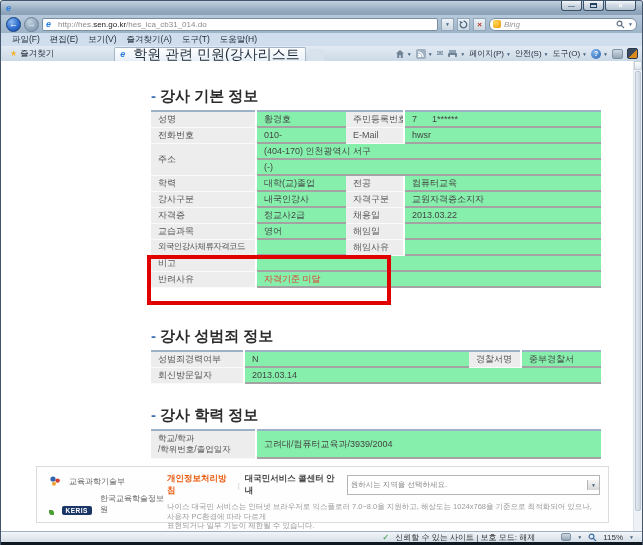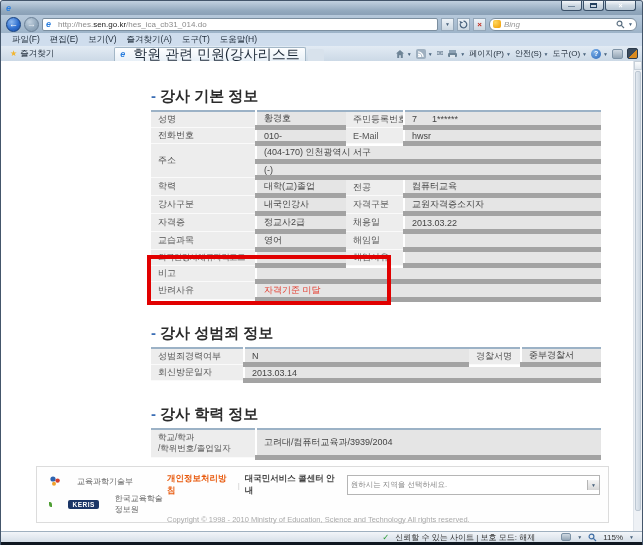--- a/index.html
+++ b/index.html
@@ -64,46 +64,46 @@
 
   
   .viewport { height:470px; background:#fff; position:relative; }
   .scrollbar { position:absolute; right:0; top:0; width:9px; height:470px; background:#eef1f5; border-left:1px solid #dfe4ea; }
   .sb-btn { height:9px; background:linear-gradient(#fafbfc,#dfe6ed); border:1px solid #c6cfd8; }
   .sb-thumb { margin:1px; height:440px; background:linear-gradient(90deg,#e3e9f0,#cdd7e1); border:1px solid #bcc7d2; border-radius:2px; }
 
   .content { position:absolute; left:150px; top:26px; width:450px; }
   .sec-h { font-size:15px; font-weight:bold; color:#2b2b2b; margin:0 0 4px 0; }
   .sec-h .dash { color:#3b6eb5; margin-right:4px; font-weight:bold; }
-  .sec2 { margin-top:22px; } .sec3 { margin-top:22px; }
+  .sec2 { margin-top:39px; } .sec3 { margin-top:22px; }
 
   table { border-collapse:collapse; width:450px; border-top:2px solid #9cb2c6; table-layout:fixed; }
   th,td { font-size:9px; font-weight:normal; text-align:left; height:16px;
     padding:0 4px 0 7px; overflow:hidden; white-space:nowrap; color:#444; }
   th { background:#ededed; color:#555; border-bottom:1px solid #fafafa; border-right:2px solid #fff; }
-  td { background:#e5e5e5; border-bottom:5px solid #a3a3a3; }
+  td { background:#86efac; border-bottom:2px solid #a3a3a3; }
   th.tight { font-size:8.5px; letter-spacing:-0.6px; }
   td.pre { white-space:pre; }
   td.reject { color:#e33b2e; }
   th.twoline { height:28px; line-height:11px; font-size:8.5px; }
   th.twoline span { display:block; }
 
   .redbox { position:absolute; left:146px; top:194px; width:244px; height:50px;
     border:4px solid #e10000; z-index:5; }
 
   .btnrow { margin-top:6px; text-align:right; }
   .closebtn { display:inline-block; font-size:9px; font-weight:bold; color:#333;
     padding:2px 9px 3px; background:linear-gradient(#fefefe,#eaeaea 45%,#d4d4d4);
     border:1px solid #8a8a8a; border-radius:2px; }
 
   
   .footer { position:absolute; left:35px; top:405px; width:573px; height:57px;
     border:1px solid #dcdcdc; background:#fefefe; display:flex; }
   .f-left { width:128px; padding:8px 0 0 12px; }
-  .logo-row { display:flex; align-items:center; gap:16px; margin-bottom:6px; }
+  .logo-row { display:flex; align-items:flex-end; gap:8px; margin-bottom:6px; }
   .logo-txt { font-size:8px; color:#666; }
   .keris-badge { background:#1b3667; color:#fff; font-size:6.5px; font-weight:bold;
     padding:1px 4px; border-radius:2px; letter-spacing:.5px; }
   .keris-leaf { width:5px; height:5px; background:#4d9e32; border-radius:0 60% 0 60%; }
   .f-right { flex:1; padding:6px 8px 0 2px; }
   .f-line1 { display:flex; align-items:center; gap:5px; }
   .privacy { font-size:8.5px; font-weight:bold; color:#e8590c; }
   .f-sep { color:#ccc; font-size:8px; }
   .callcenter { font-size:8.5px; font-weight:bold; color:#444; }
   .regionsel { width:262px; height:20px; border:1px solid #b5b5b5; background:#fff;
@@ -378,20 +378,24 @@
           <span class="privacy">개인정보처리방침</span>
           <span class="f-sep">|</span>
           <span class="callcenter">대국민서비스 콜센터 안내</span>
           <div class="regionsel">
             <span class="txt">원하시는 지역을 선택하세요.</span>
             <span class="arrow">
                 <span class="caret">▼</span>
               </span>
           </div>
         </div>
+        <div class="notice">
+          <div>나이스 대국민 서비스는 인터넷 브라우저로 익스플로러 7.0~8.0을 지원하고, 해상도는 1024x768을 기준으로 최적화되어 있으나, 사용자 PC환경에 따라 다르게</div>
+          <div>표현되거나 일부 기능이 제한될 수 있습니다.</div>
+        </div>
         <div class="copyright">Copyright © 1998 - 2010 Ministry of Education, Science and Technology All rights reserved.</div>
       </div>
     </div>
 
     <div class="scrollbar">
       <div class="sb-btn"></div>
       <div class="sb-thumb"></div>
     </div>
   </div>
 

